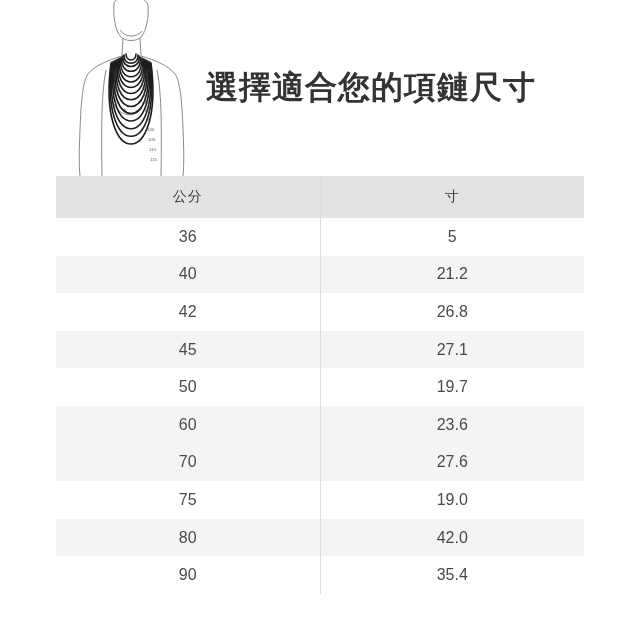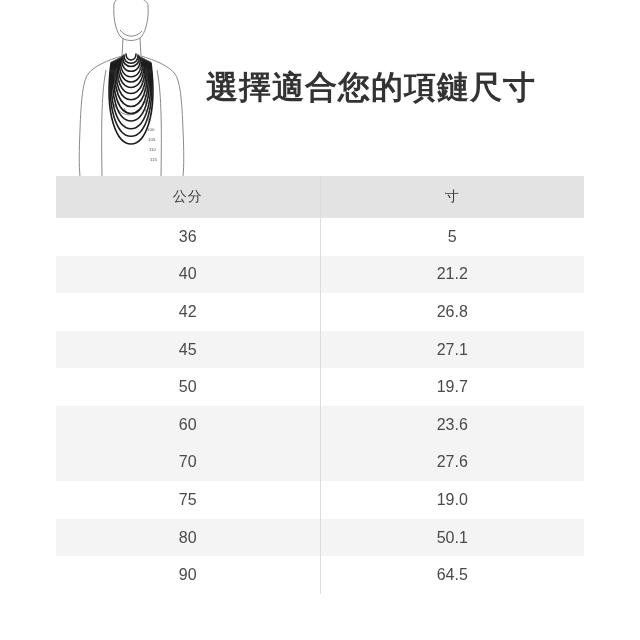--- a/index.html
+++ b/index.html
@@ -187,22 +187,22 @@
       <tr class="even">
         <td>70</td>
         <td>27.6</td>
       </tr>
       <tr class="odd">
         <td>75</td>
         <td>19.0</td>
       </tr>
       <tr class="even">
         <td>80</td>
-        <td>50.1</td>
+        <td>42.0</td>
       </tr>
       <tr class="odd">
         <td>90</td>
-        <td>64.5</td>
+        <td>35.4</td>
       </tr>
     </tbody>
   </table>
 
 </div>
 
 </body></html>

